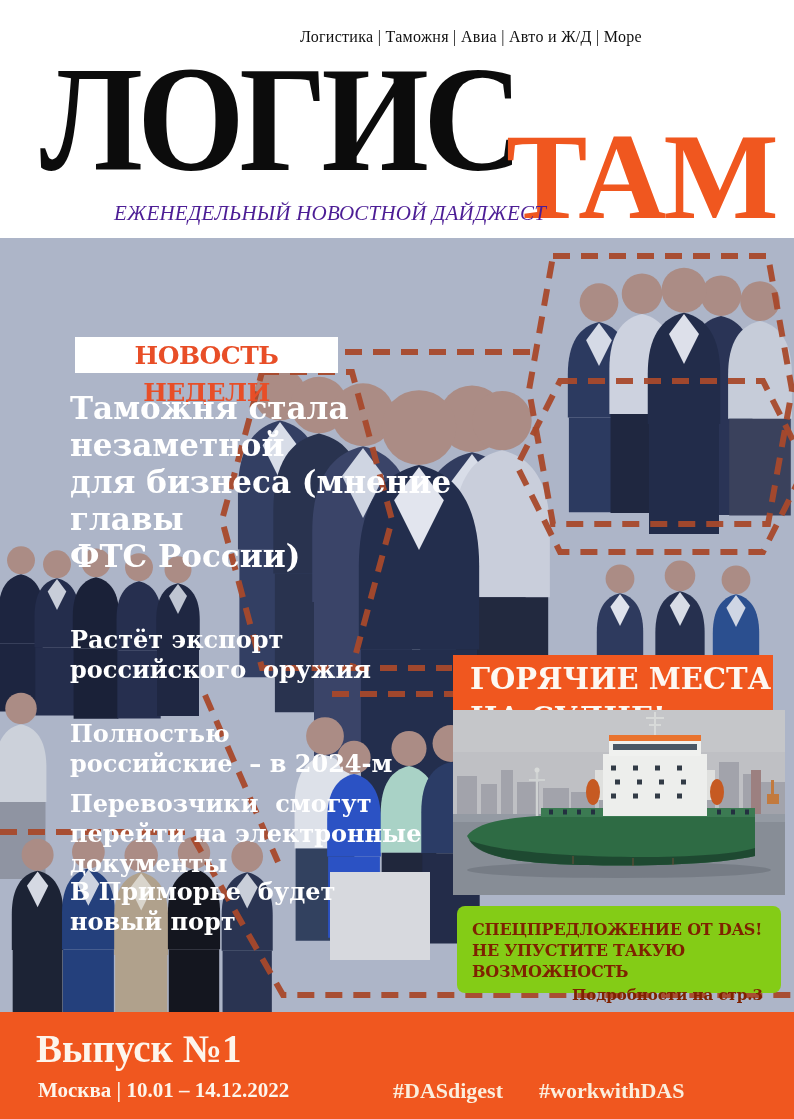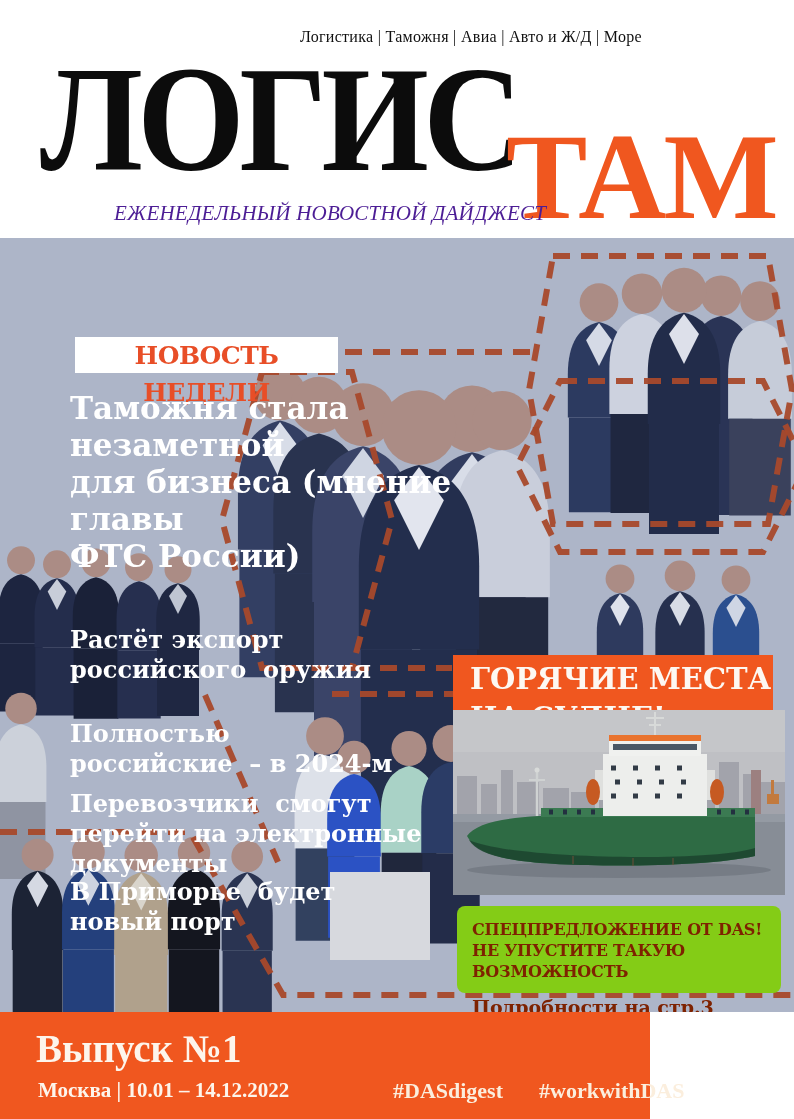--- a/index.html
+++ b/index.html
@@ -38,23 +38,23 @@
   .item0{top:304px;}.item1{top:387px;}.item2{top:481px;}.item3{top:551px;}.item4{top:639px;}
   .banner{position:absolute;z-index:4;left:453px;top:377px;width:320px;height:86px;
         background:#f0571f;color:#fdf8f2;font-family:"DejaVu Serif",serif;font-weight:700;
         font-size:29px;line-height:39px;padding:5px 0 16px 17px;box-sizing:border-box;
         white-space:pre-wrap;margin-top:40px;}
   .ship{position:absolute;z-index:4;left:453px;top:472px;width:332px;height:185px;overflow:hidden;}
   .spec{position:absolute;z-index:4;left:457px;top:668px;width:324px;height:87px;
         background:#84cc16;border-radius:8px;box-sizing:border-box;padding:13px 12px 6px 15px;
         color:#7e2200;font-family:"DejaVu Serif",serif;font-weight:700;}
   .spec-text{font-size:16px;line-height:21px;white-space:pre-wrap;letter-spacing:-.2px;}
-  .spec-details{font-size:19px;margin-top:14px;padding-right:6px;}
+  .spec-details{font-size:15px;text-align:right;margin-top:4px;padding-right:6px;}
   
-  .footer{position:absolute;top:1012px;left:0;width:650px;height:107px;background:#f0571f;z-index:5;}
+  .footer{position:absolute;top:1012px;left:0;width:794px;height:107px;background:#f0571f;z-index:5;}
   .issue{position:absolute;left:36px;top:14px;font-size:39px;font-weight:700;color:#fdf5ec;}
   .place-date{position:absolute;left:38px;top:66px;font-size:21px;font-weight:700;color:#fdf5ec;}
   .hashtags{position:absolute;left:393px;top:66px;display:flex;gap:36px;
         font-size:22px;font-weight:700;color:#fbeedd;}
 </style>
 </head>
 <body>
 
 <div class="page">
 

